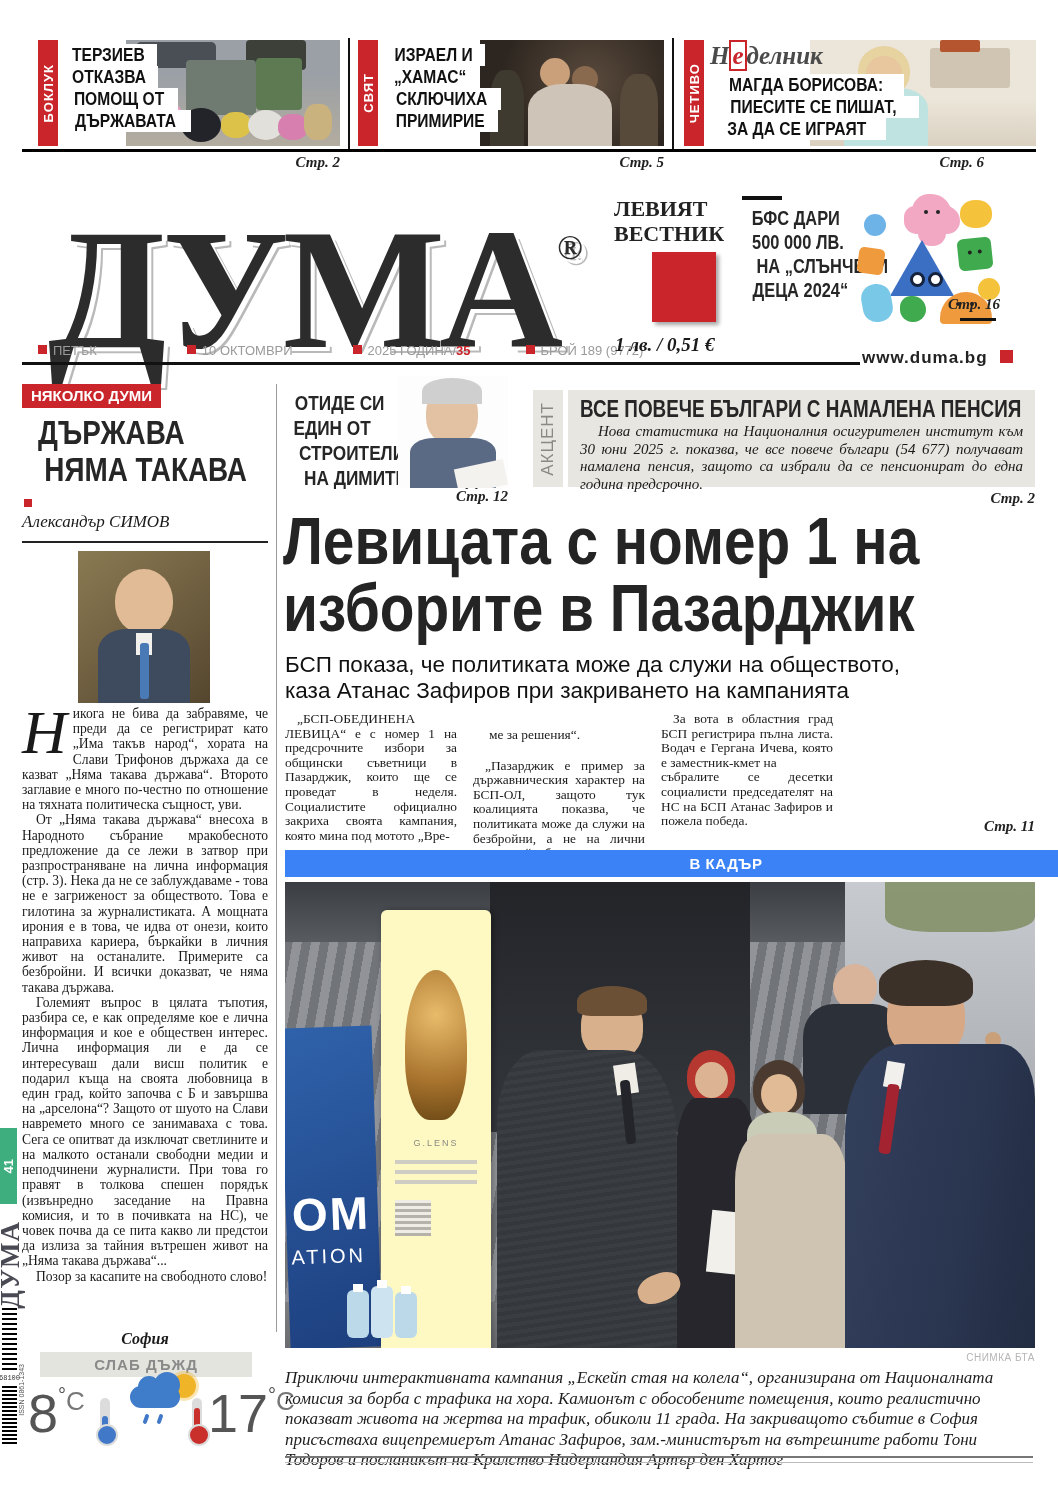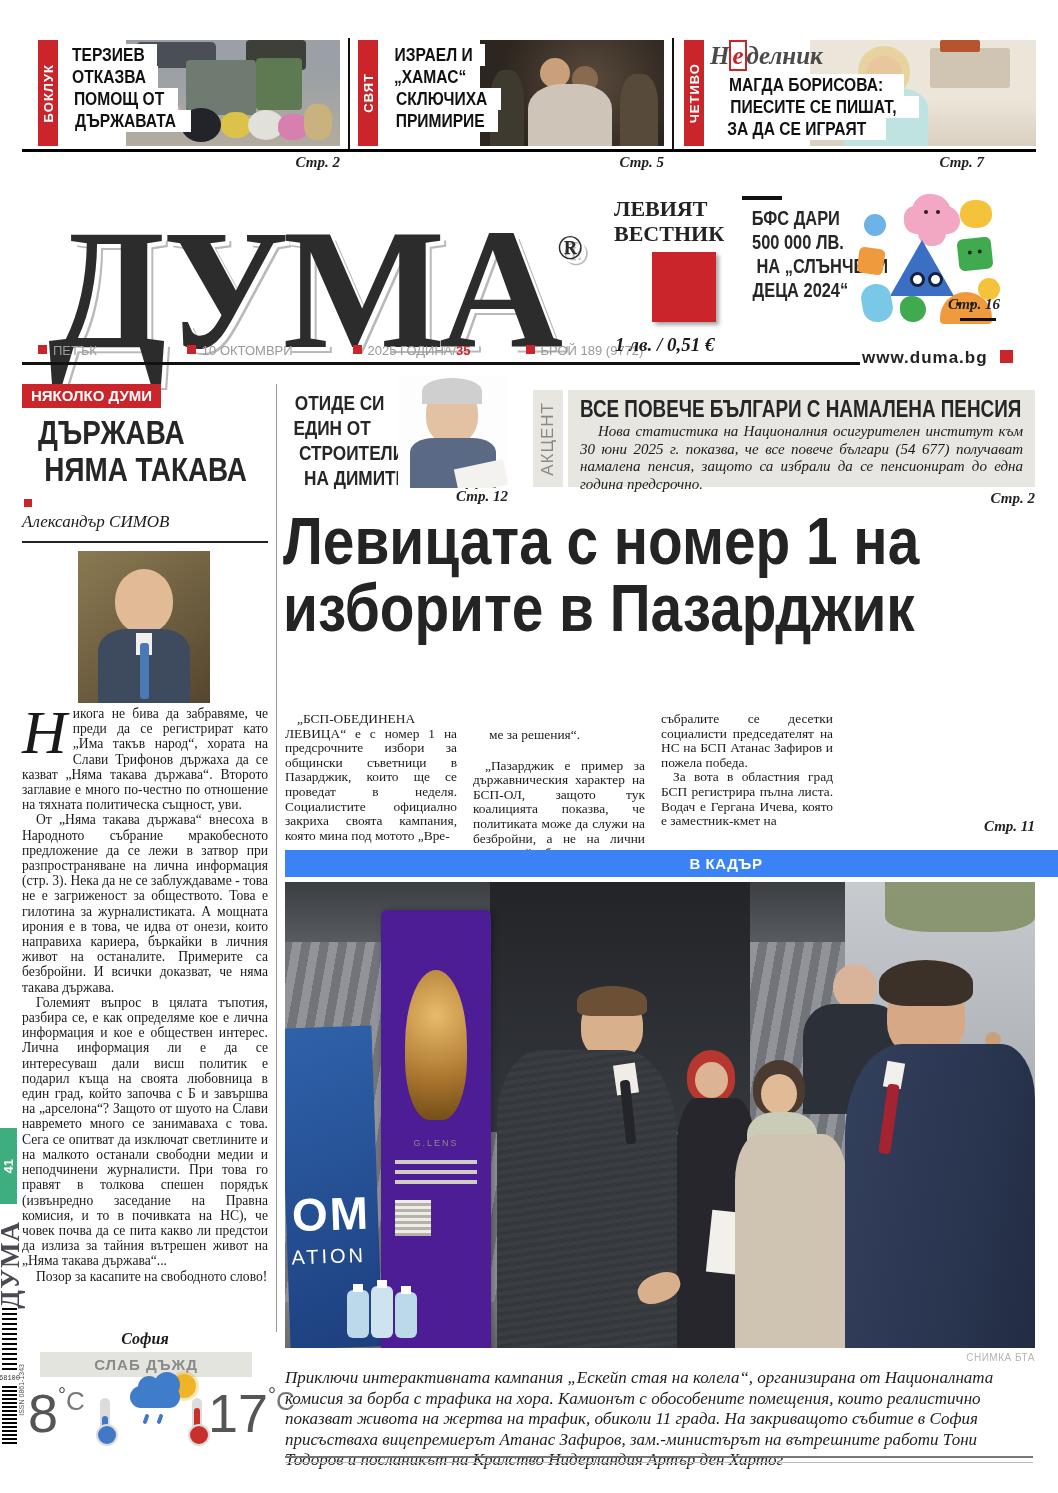--- a/index.html
+++ b/index.html
@@ -113,21 +113,21 @@
         </div>
       <div class="chip">
           <span class="condC">ЗА ДА СЕ ИГРАЯТ</span>
         </div>
     </div>
   </div>
 
   <div class="abs" style="left:22px;top:149px;width:1014px;height:3px;background:#000;"></div>
   <div class="abs pref" style="left:38px;top:154px;width:302px;text-align:right;">Стр. 2</div>
   <div class="abs pref" style="left:358px;top:154px;width:306px;text-align:right;">Стр. 5</div>
-  <div class="abs pref" style="left:684px;top:154px;width:300px;text-align:right;">Стр. 7</div>
+  <div class="abs pref" style="left:684px;top:154px;width:300px;text-align:right;">Стр. 6</div>
 
   <div class="abs" style="left:48px;top:168px;font-weight:bold;font-size:172px;line-height:160px;letter-spacing:-6px;color:#2c2c2c;text-shadow:4px 4px 0 #fff,6px 6px 0 #b9b9b9;"><span>ДУМА</span><span style="font-size:34px;vertical-align:88px;letter-spacing:0;">®</span></div>
   <div class="abs" style="left:614px;top:196px;font-weight:bold;font-size:22px;line-height:25px;color:#222;">
     <div>ЛЕВИЯТ</div>
       <div>ВЕСТНИК</div>
   </div>
   <div class="abs redsq" style="left:652px;top:252px;width:64px;height:70px;box-shadow:3px 3px 4px rgba(0,0,0,.35);"></div>
 
   <div class="abs" style="left:742px;top:196px;width:40px;height:4px;background:#111;"></div>
   <div class="abs head-line" style="left:742px;top:206px;font-size:20px;line-height:24px;">
@@ -257,32 +257,33 @@
   <div class="abs" style="left:568px;top:390px;width:467px;height:97px;background:#e8e6e1;padding:6px 12px;box-sizing:border-box;">
     <div class="head-line" style="font-size:23px;"><span class="condC" style="transform-origin:0 50%;">ВСЕ ПОВЕЧЕ БЪЛГАРИ С НАМАЛЕНА ПЕНСИЯ</span></div>
     <div class="justif" style="font-style:italic;font-size:15px;line-height:17.5px;text-indent:18px;">Нова статистика на Националния осигурителен институт към 30 юни 2025 г. показва, че все повече българи (54 677) получават намалена пенсия, защото са избрали да се пенсионират до една година предсрочно.</div>
   </div>
   <div class="abs pref" style="left:935px;top:490px;width:100px;text-align:right;">Стр. 2</div>
 
   <div class="abs head-line" style="left:283px;top:508px;font-size:66px;line-height:67px;color:#242424;">
     <div><span class="cond" style="transform:scaleX(.86);">Левицата с номер 1 на</span></div>
     <div><span class="cond" style="transform:scaleX(.86);">изборите в Пазарджик</span></div>
   </div>
+  <div class="abs sans" style="left:285px;top:652px;width:660px;font-size:22.5px;line-height:26px;color:#111;">БСП показа, че политиката може да служи на обществото, каза Атанас Зафиров при закриването на кампанията</div>
 
   <div class="abs" style="left:285px;top:712px;width:750px;height:132px;display:flex;gap:16px;">
     <div class="justif" style="width:172px;font-size:13.4px;line-height:14.6px;">
       <p style="margin:0;text-indent:12px;">„БСП-ОБЕДИНЕНА ЛЕВИЦА“ е с номер 1 на предсрочните избори за общински съветници в Пазарджик, които ще се проведат в неделя. Социалистите официално закриха своята кампания, която мина под мотото „Вре-</p>
     </div>
     <div class="justif" style="width:172px;font-size:13.4px;line-height:14.6px;">
       <p style="margin:16px;">ме за решения“.</p>
       <p style="margin:0;text-indent:12px;">„Пазарджик е пример за държавническия характер на БСП-ОЛ, защото тук коалицията показва, че политиката може да служи на безбройни, а не на лични интереси“, обърна се към</p>
     </div>
     <div class="justif" style="width:172px;font-size:13.4px;line-height:14.6px;">
+      <p style="margin:0;text-indent:12px;">За вота в областния град БСП регистрира пълна листа. Водач е Гергана Ичева, която е заместник-кмет на</p>
       <p style="margin:0;">събралите се десетки социалисти председателят на НС на БСП Атанас Зафиров и пожела победа.</p>
-      <p style="margin:0;text-indent:12px;">За вота в областния град БСП регистрира пълна листа. Водач е Гергана Ичева, която е заместник-кмет на</p>
     </div>
   </div>
   <div class="abs pref" style="left:935px;top:818px;width:100px;text-align:right;">Стр. 11</div>
 
   <div class="abs sans" style="left:285px;top:850px;width:882px;height:27px;background:#3b82f6;color:#fff;font-weight:bold;font-size:15px;letter-spacing:.5px;display:flex;align-items:center;justify-content:center;">В КАДЪР</div>
 
   <div class="photo" style="left:285px;top:882px;width:750px;height:466px;background:#84878c;">
     <div class="abs" style="left:0;top:0;width:750px;height:466px;background:repeating-linear-gradient(100deg,rgba(255,255,255,.10) 0 9px,rgba(0,0,0,.14) 9px 18px);"></div>
     <div class="abs" style="left:0;top:0;width:560px;height:60px;background:linear-gradient(#3a3d41,#585b60);"></div>
     <div class="abs" style="left:560px;top:0;width:190px;height:466px;background:linear-gradient(#c7cbd0,#9fa3a8 70%,#74767a);"></div>
@@ -292,21 +293,21 @@
     <div class="abs" style="left:700px;top:150px;width:16px;height:16px;background:#caa07a;border-radius:50%;"></div>
     <div class="abs" style="left:692px;top:164px;width:34px;height:130px;background:#6a5a50;border-radius:10px 10px 0 0;"></div>
     <div class="abs" style="left:205px;top:0;width:260px;height:250px;background:linear-gradient(#222428,#34373c);"></div>
     <div class="abs" style="left:0;top:420px;width:750px;height:46px;background:linear-gradient(#7c7e82,#6a6c70);"></div>
 
     <div class="abs" style="left:0;top:145px;width:92px;height:321px;background:linear-gradient(160deg,#2f62ab,#1d3f7e);transform:rotate(-2deg);">
       <div class="sans abs" style="left:6px;top:160px;color:#fff;font-weight:bold;font-size:46px;letter-spacing:2px;">OM</div>
       <div class="sans abs" style="left:4px;top:218px;color:#fff;font-size:20px;letter-spacing:3px;">ATION</div>
     </div>
 
-    <div class="abs" style="left:96px;top:28px;width:110px;height:503px;background:#4c1d95;border-radius:6px 6px 0 0;box-shadow:2px 0 6px rgba(0,0,0,.3);">
+    <div class="abs" style="left:96px;top:28px;width:110px;height:503px;background:#fef9c3;border-radius:6px 6px 0 0;box-shadow:2px 0 6px rgba(0,0,0,.3);">
       <div class="abs" style="left:24px;top:60px;width:62px;height:150px;background:radial-gradient(circle at 50% 30%,#e8bb6a,#a9742e 60%,#6e4a16);border-radius:50% 50% 40% 40%;"></div>
       <div class="sans abs" style="left:0;top:228px;width:110px;text-align:center;font-size:9px;letter-spacing:2px;color:#8a8a84;">G.LENS</div>
       <div class="abs" style="left:14px;top:250px;width:82px;height:4px;background:#cfccc4;"></div>
       <div class="abs" style="left:14px;top:260px;width:82px;height:4px;background:#cfccc4;"></div>
       <div class="abs" style="left:14px;top:270px;width:82px;height:4px;background:#cfccc4;"></div>
       <div class="abs" style="left:14px;top:290px;width:36px;height:36px;background:repeating-linear-gradient(0deg,#b5b2aa 0 3px,#efece6 3px 6px);"></div>
     </div>
 
     <div class="abs" style="left:62px;top:398px;width:78px;height:60px;">
       <div class="abs" style="left:0;top:10px;width:22px;height:48px;background:#bcd9ea;border-radius:6px;"></div>

